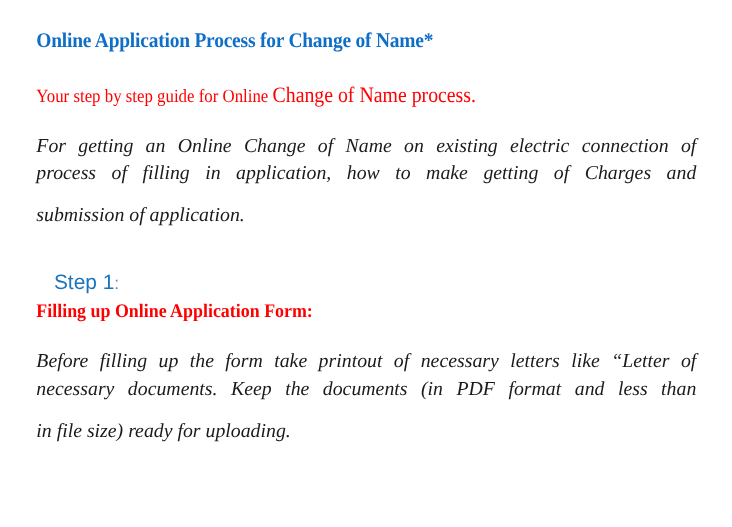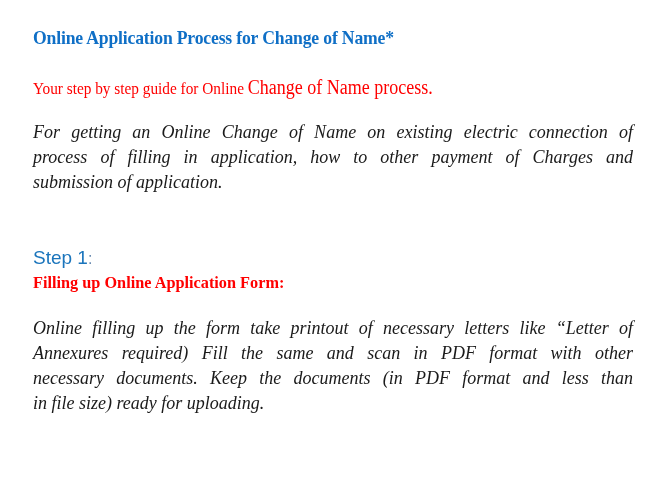--- a/index.html
+++ b/index.html
@@ -17,24 +17,24 @@
       transform: scaleX(0.9); transform-origin: left;
     }
     .subtitle .small { font-size: 17px; }
     .subtitle .large { font-size: 20px; }
     .para {
       position: absolute; left: 0; width: 600px;
       font-family: "Liberation Serif", serif; font-size: 18px; color: #1a1a1a;
       line-height: 25px; text-align: justify; font-style: italic;
     }
     .para .ln { display: block; white-space: nowrap; text-align: justify; text-align-last: justify; }
-    .para .ln.last { text-align-last: left; }
+    .para .ln.last { text-align-last: left; margin-top: 13px; }
     .intro { top: 120px; }
     .step-label {
-      position: absolute; top: 247px; left: 0;
+      position: absolute; top: 247px; left: 16px;
       font-family: "Liberation Sans", "DejaVu Sans", sans-serif; font-size: 19px; color: #1b75bc;
     }
     .step-label .colon { color: #6a8bb0; font-size: 16px; }
     .step-title {
       position: absolute; top: 272px; left: 0; white-space: nowrap;
       font-family: "Liberation Serif", serif; font-weight: bold; font-size: 17.5px; color: #ff0000;
       transform: scaleX(0.93); transform-origin: left;
     }
     .step-body { top: 316px; }
   </style>
@@ -43,29 +43,28 @@
 
 <div class="page">
   <div class="title">Online Application Process for Change of Name*</div>
 
   <div class="subtitle">
     <span class="small">Your step by step guide for Online </span><span class="large">Change of Name process.</span>
   </div>
 
   <div class="para intro">
     <span class="ln">For getting an Online Change of Name on existing electric connection of</span>
-    <span class="ln">process of filling in application, how to other payment of Charges and</span>
+    <span class="ln">process of filling in application, how to make getting of Charges and</span>
     <span class="ln last">submission of application.</span>
   </div>
 
   <div class="step-label">
     <span>Step 1</span><span class="colon">:</span>
   </div>
 
   <div class="step-title">Filling up Online Application Form:</div>
 
   <div class="para step-body">
-    <span class="ln">Online filling up the form take printout of necessary letters like “Letter of</span>
-    <span class="ln">Annexures required) Fill the same and scan in PDF format with other</span>
+    <span class="ln">Before filling up the form take printout of necessary letters like “Letter of</span>
     <span class="ln">necessary documents. Keep the documents (in PDF format and less than</span>
     <span class="ln last">in file size) ready for uploading.</span>
   </div>
 </div>
 
 </body></html>

